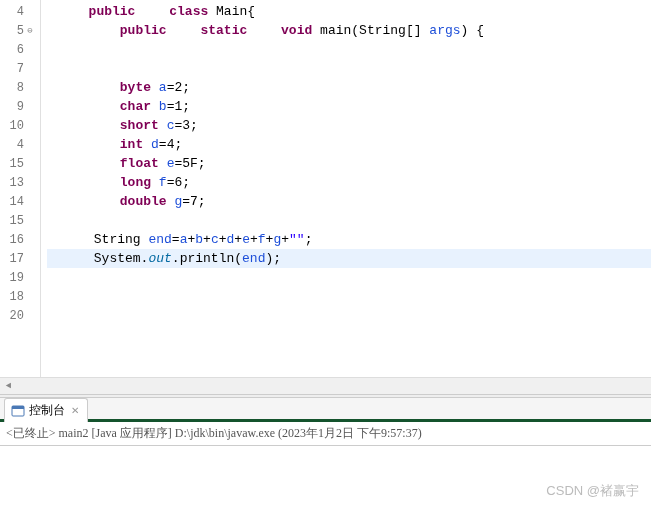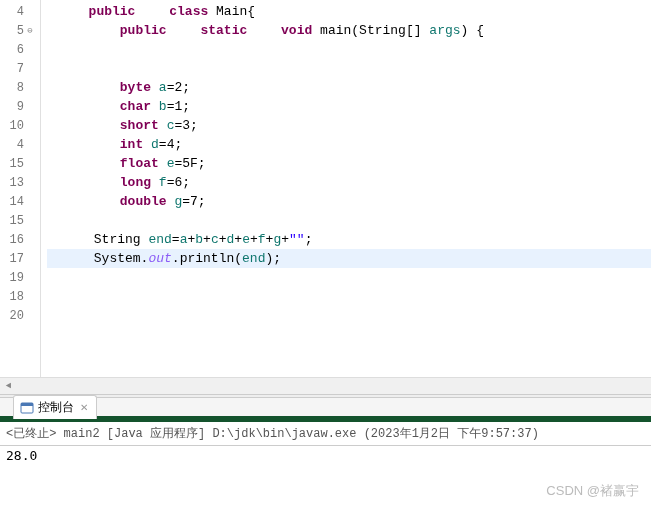--- a/index.html
+++ b/index.html
@@ -50,23 +50,23 @@
 }
 .code-line {
   height: 19px;
   line-height: 19px;
   white-space: pre;
 }
 .hl { background: #e8f2fe; width: 100%; display: inline-block; }
 .kw { color: #7f0055; font-weight: bold; margin-left: 26px; }
 .cls { color: #000; }
 .str { color: #2a00ff; }
-.fld { color: #8b5cf6; font-style: italic; text-align: center; }
+.fld { color: #0369a1; font-style: italic; text-align: center; }
 .mtd { color: #000; }
-.var { color: #0f766e; }
+.var { color: #1d4ed8; }
 .plain { color: #000; }
 .scroll-h {
   height: 17px;
   background: #f0f0f0;
   border-top: 1px solid #ddd;
   display: flex;
   align-items: center;
 }
 .scroll-h .arrow {
   width: 17px; height: 17px;
@@ -76,24 +76,24 @@
 .panel-sep { height: 4px; background: #eee; border-top: 1px solid #ccc; border-bottom: 1px solid #ccc; }
 .console-pane {
   background: #fff;
   display: flex;
   flex-direction: column;
   height: 108px;
 }
 .console-tabs {
   height: 24px;
   background: #f5f5f5;
-  border-bottom: 6px solid #14532d;
-  display: flex;
-  align-items: center;
-  padding-left: 13px;
+  border-bottom: 3px solid #14532d;
+  display: flex;
+  align-items: flex-start;
+  padding-left: 4px;
   gap: 2px;
 }
 .tab {
   background: #fff;
   border: 1px solid #ccc;
   border-bottom: none;
   padding: 3px 8px 3px 6px;
   font-family: "Microsoft YaHei", sans-serif;
   font-size: 12px;
   display: flex;
@@ -101,21 +101,21 @@
   gap: 4px;
   border-radius: 3px 3px 0 0;
 }
 .tab-icon {
   width: 14px; height: 14px;
   display: inline-flex; align-items: center; justify-content: center;
 }
 .console-status {
   border-bottom: 1px solid #ccc;
   padding: 3px 6px;
-  font-family: Liberation Mono, monospace;
+  font-family: Liberation Serif, serif;
   font-size: 12px;
   color: #555;
   background: #fff;
 }
 .console-out {
   flex: 1;
   padding: 2px 6px;
   font-family: "Consolas", monospace;
   font-size: 13px;
   color: #000;
@@ -220,16 +220,15 @@
         <svg width="14" height="14" viewBox="0 0 14 14">
             <rect x="1" y="2" width="12" height="10" rx="1" fill="#fff" stroke="#4a78b5" stroke-width="1"></rect>
             <rect x="1" y="2" width="12" height="3" fill="#4a78b5"></rect>
           </svg>
       </span>
       <span>控制台</span>
       <span style="font-size:10px;color:#999;margin-left:2px;">✕</span>
     </div>
   </div>
   <div class="console-status">&lt;已终止&gt; main2 [Java 应用程序] D:\jdk\bin\javaw.exe  (2023年1月2日 下午9:57:37)</div>
-  <div class="console-out">28.0</div>
 </div>
 
 <div class="watermark">CSDN @褚赢宇</div>
 
 </body></html>

